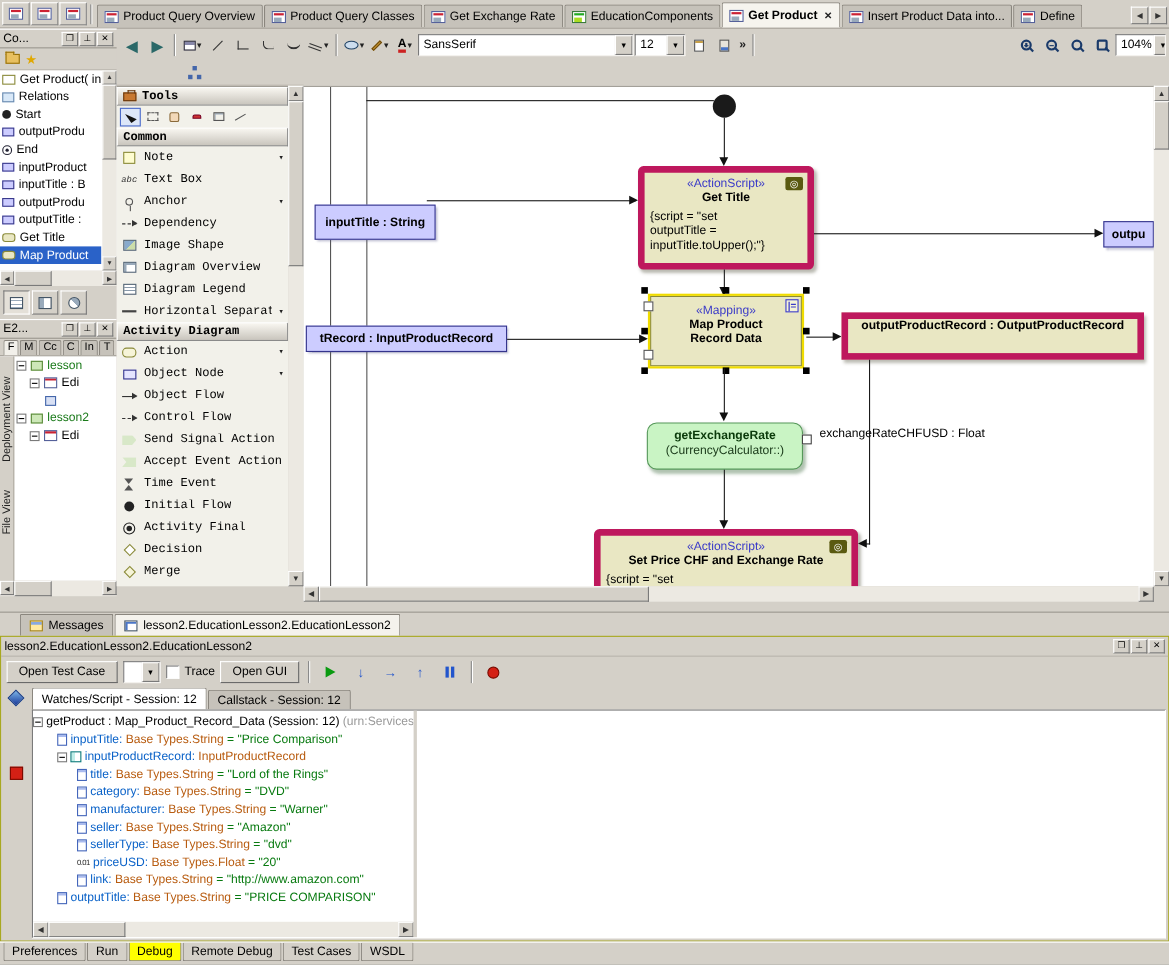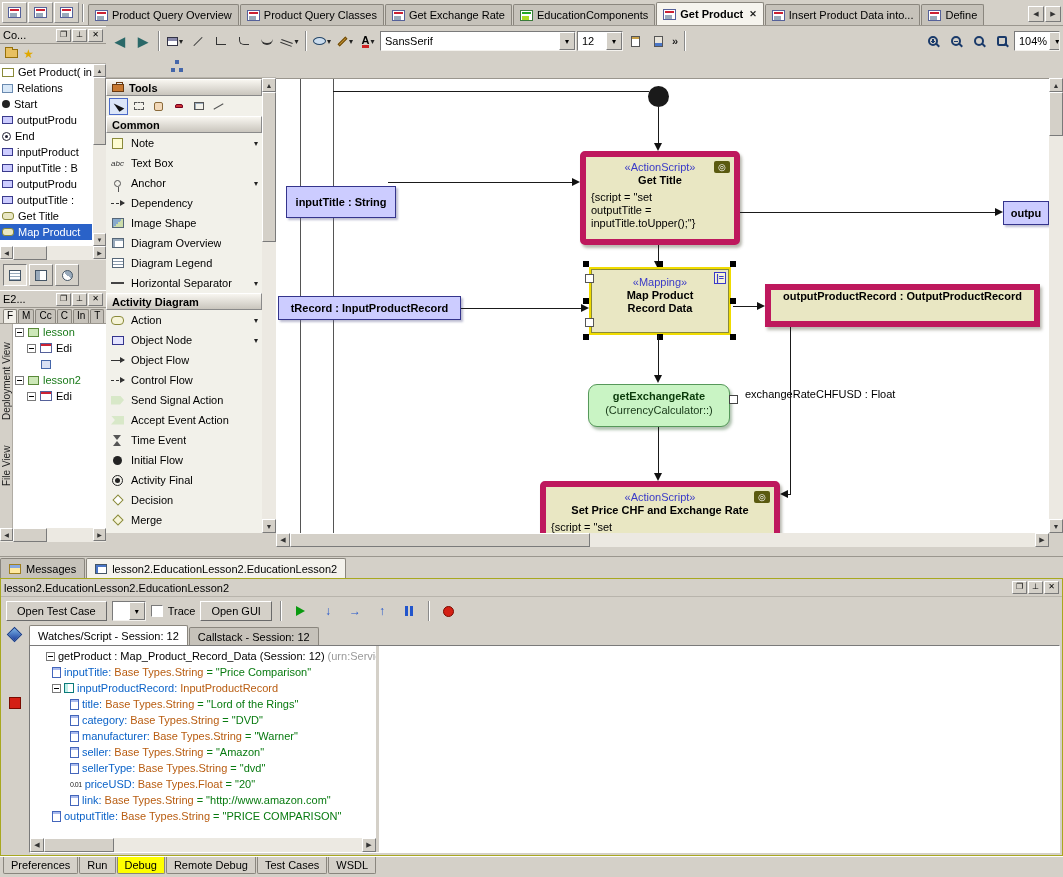--- a/index.html
+++ b/index.html
@@ -99,21 +99,21 @@
 .vlabel{position:absolute;left:1px;transform:rotate(-90deg);transform-origin:0 0;font-size:10px;white-space:nowrap;color:#222;}
 #ex-tree{flex:1;overflow:hidden;}
 .grn{color:#1a7a1a;}
 .pkg-ic{width:11px;height:9px;background:#cde8b8;border:1px solid #5a8a3a;flex:0 0 auto;}
 .ed-ic{width:12px;height:10px;background:#fff;border:1px solid #55619a;box-shadow:inset 0 2px 0 #c23;flex:0 0 auto;}
 .cmp2-ic{width:10px;height:9px;background:#d8e0f4;border:1px solid #46a;flex:0 0 auto;}
 .exp{width:9px;height:9px;background:#fff;border:1px solid #7a7a7a;position:relative;flex:0 0 auto;}
 .exp::before{content:"";position:absolute;left:1px;top:3px;width:5px;height:1px;background:#000;}
 
 
-#palette{left:106px;top:78px;width:156px;height:455px;background:#f2f1ea;display:flex;flex-direction:column;overflow:hidden;border-top:1px solid #9a968e;}
+#palette{left:106px;top:78px;width:156px;height:455px;background:#f2f1ea;display:flex;flex-direction:column;overflow:hidden;border-top:1px solid #9a968e;font-family:Liberation Mono, monospace;}
 .pal-hdr{flex:0 0 17px;background:linear-gradient(#f8f6f0,#c9c5bd);border:1px solid;border-color:#fff #8a8a8a #8a8a8a #fff;font-weight:bold;display:flex;align-items:center;padding:0 5px;gap:5px;}
 .toolbox-ic{width:12px;height:8px;background:#c87830;border:1px solid #6a3a10;position:relative;}
 .toolbox-ic::before{content:"";position:absolute;left:3px;top:-3px;width:5px;height:2px;border:1px solid #6a3a10;border-bottom:none;}
 #pal-toolsrow{flex:0 0 20px;display:flex;align-items:center;gap:1px;padding:0 3px;}
 .ptool{width:19px;height:17px;display:flex;align-items:center;justify-content:center;border:1px solid transparent;}
 .ptool.on{border:1px solid #4a6ac8;background:#dce6f8;}
 .t-select{width:0;height:0;border-right:6px solid transparent;border-bottom:10px solid #111;transform:rotate(-35deg);}
 .t-sq{width:10px;height:8px;border:1px dashed #555;}
 .t-hand{width:9px;height:9px;background:#f2d8b8;border:1px solid #8a6a3a;border-radius:2px;}
 .t-mag{width:8px;height:4px;background:#c33;border-radius:2px 2px 0 0;border:1px solid #702;}
@@ -175,21 +175,21 @@
 #ger-node .nname{color:#0a3a0a;}
 .qual{text-align:center;line-height:14px;color:#183818;}
 #ger-pin{position:absolute;left:453px;top:316px;width:9px;height:9px;background:#fff;border:1px solid #444;}
 #pin-label{position:absolute;left:469px;top:309px;white-space:nowrap;}
 #canvas-vscroll{left:1049px;top:78px;width:14px;height:455px;}
 #canvas-hscroll{left:276px;top:533px;width:773px;}
 #canvas-corner{left:1049px;top:533px;width:14px;height:14px;background:#d4d0c8;}
 .sbtn14{flex:0 0 14px;width:14px;height:14px;background:#d4d0c8;border:1px solid;border-color:#fff #7a7a7a #7a7a7a #fff;font-size:7px;color:#333;display:flex;align-items:center;justify-content:center;}
 
 
-#bottom-tabs{left:0;top:556px;width:1063px;height:22px;background:#d4d0c8;display:flex;align-items:flex-end;padding-left:0;border-top:1px solid #9a968e;}
+#bottom-tabs{left:0;top:556px;width:1063px;height:22px;background:#d4d0c8;display:flex;align-items:flex-end;padding-left:18px;border-top:1px solid #9a968e;}
 .btab{height:20px;display:flex;align-items:center;gap:5px;padding:0 8px;background:#c6c2ba;border:1px solid #8a867e;border-bottom:none;border-radius:2px 2px 0 0;margin-right:1px;}
 .btab.active{background:#f4f2ec;}
 .msg-ic{width:12px;height:10px;background:#ffe9a0;border:1px solid #a08020;box-shadow:inset 0 3px 0 #88a8e0;}
 .les-ic{width:12px;height:10px;background:#fff;border:1px solid #456;box-shadow:inset 2px 2px 0 #4a76c8;}
 
 
 #debug{left:0;top:578px;width:1063px;height:278px;background:#d4d0c8;border:1px solid #a8a820;}
 #dbg-title{height:18px;display:flex;align-items:center;padding:0 3px;gap:1px;border-bottom:1px solid #b8b4ac;}
 #dbg-toolbar{height:28px;display:flex;align-items:center;gap:5px;padding:0 5px;}
 .pushbtn{height:20px;padding:0 10px;background:#d4d0c8;border:1px solid;border-color:#fff #6a6a6a #6a6a6a #fff;display:flex;align-items:center;white-space:nowrap;}
@@ -200,21 +200,21 @@
 .pause-ic i{width:3px;height:10px;background:#2255cc;display:block;}
 .stop-ic{width:11px;height:11px;border-radius:50%;background:#d42015;border:1px solid #7a0a00;}
 #dbg-tabs{position:absolute;left:28px;top:46px;height:20px;display:flex;align-items:flex-end;}
 .dtab2{height:18px;padding:0 8px;background:#c6c2ba;border:1px solid #8a867e;border-bottom:none;border-radius:2px 2px 0 0;margin-right:1px;display:flex;align-items:center;}
 .dtab2.active{background:#fff;height:20px;font-weight:normal;}
 #sess-ic{position:absolute;left:8px;top:50px;width:11px;height:11px;background:linear-gradient(135deg,#7ab4e8,#1a3a9a);border:1px solid #123a8a;transform:rotate(45deg);}
 #stopind-ic{position:absolute;left:8px;top:118px;width:12px;height:12px;background:#d42015;border:1px solid #7a0a00;}
 #dbg-content{position:absolute;left:28px;top:66px;width:1031px;height:208px;background:#fff;border:1px solid;border-color:#7a7a7a #fff #fff #7a7a7a;}
 #watch-pane{position:absolute;left:0;top:0;width:346px;height:206px;overflow:hidden;padding-top:2px;}
 #watch-divider{position:absolute;left:346px;top:0;width:3px;height:206px;background:#d4d0c8;}
-.wrow{height:16px;display:flex;align-items:center;gap:3px;white-space:nowrap;padding-left:16px;}
+.wrow{height:16px;display:flex;align-items:center;gap:3px;white-space:nowrap;padding-left:0;}
 .wrow .nm{color:#0a62c8;}
 .wrow .ty{color:#b85c10;}
 .wrow .vl2{color:#087a10;}
 .rootsfx{color:#999;}
 .ind1{padding-left:22px;}
 .ind2{padding-left:40px;}
 .wic-str{width:9px;height:11px;background:#fff;border:1px solid #4466bb;box-shadow:inset 0 2px 0 #aabbee;flex:0 0 auto;}
 .wic-rec{width:10px;height:10px;border:1px solid #0a7a7a;background:linear-gradient(90deg,#bfeee8 0 3px,#fff 3px);flex:0 0 auto;}
 .wic-float{font-size:7px;color:#222;letter-spacing:-0.5px;flex:0 0 auto;}
 #watch-hscroll{position:absolute;left:0;top:192px;width:346px;}

